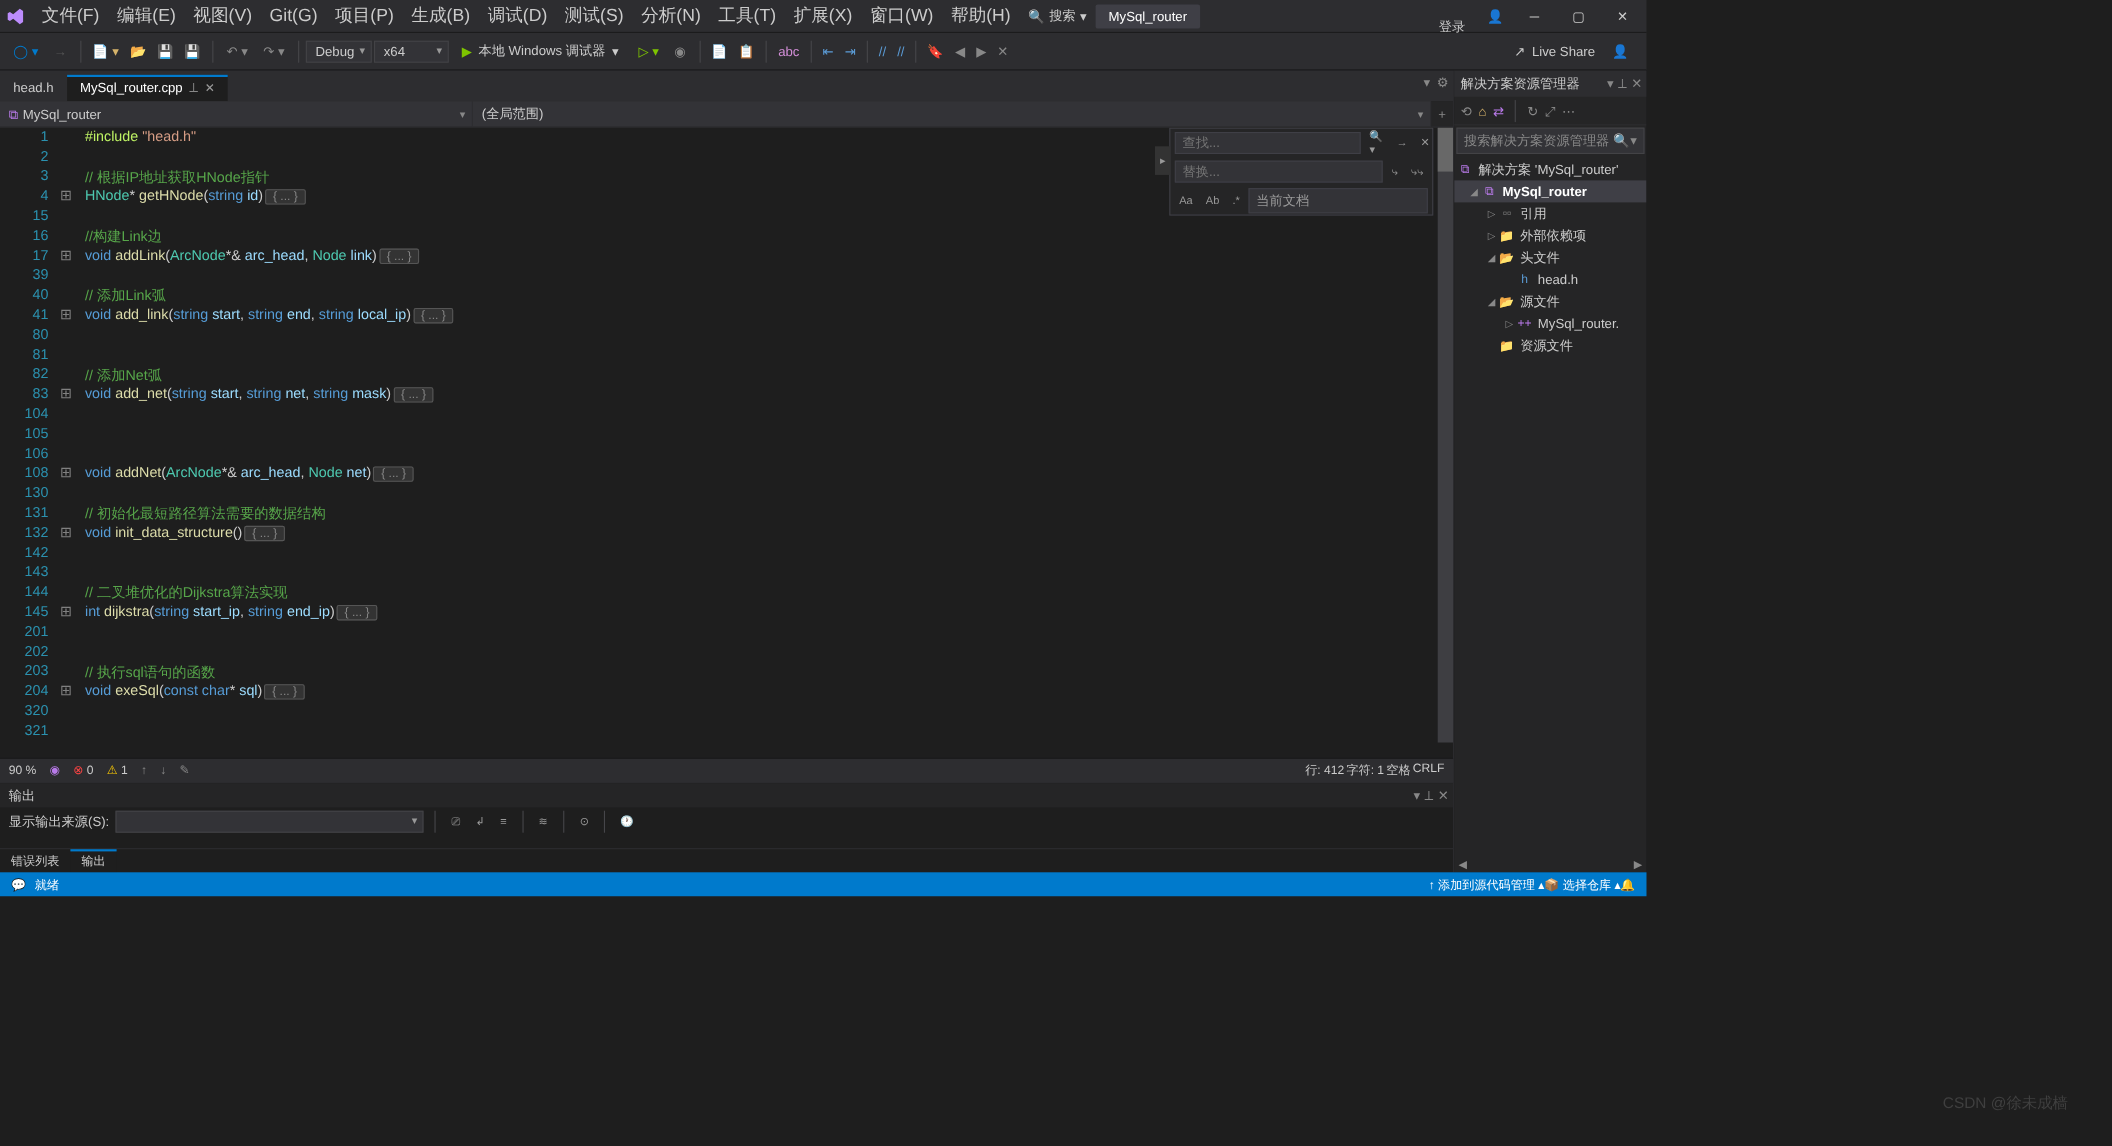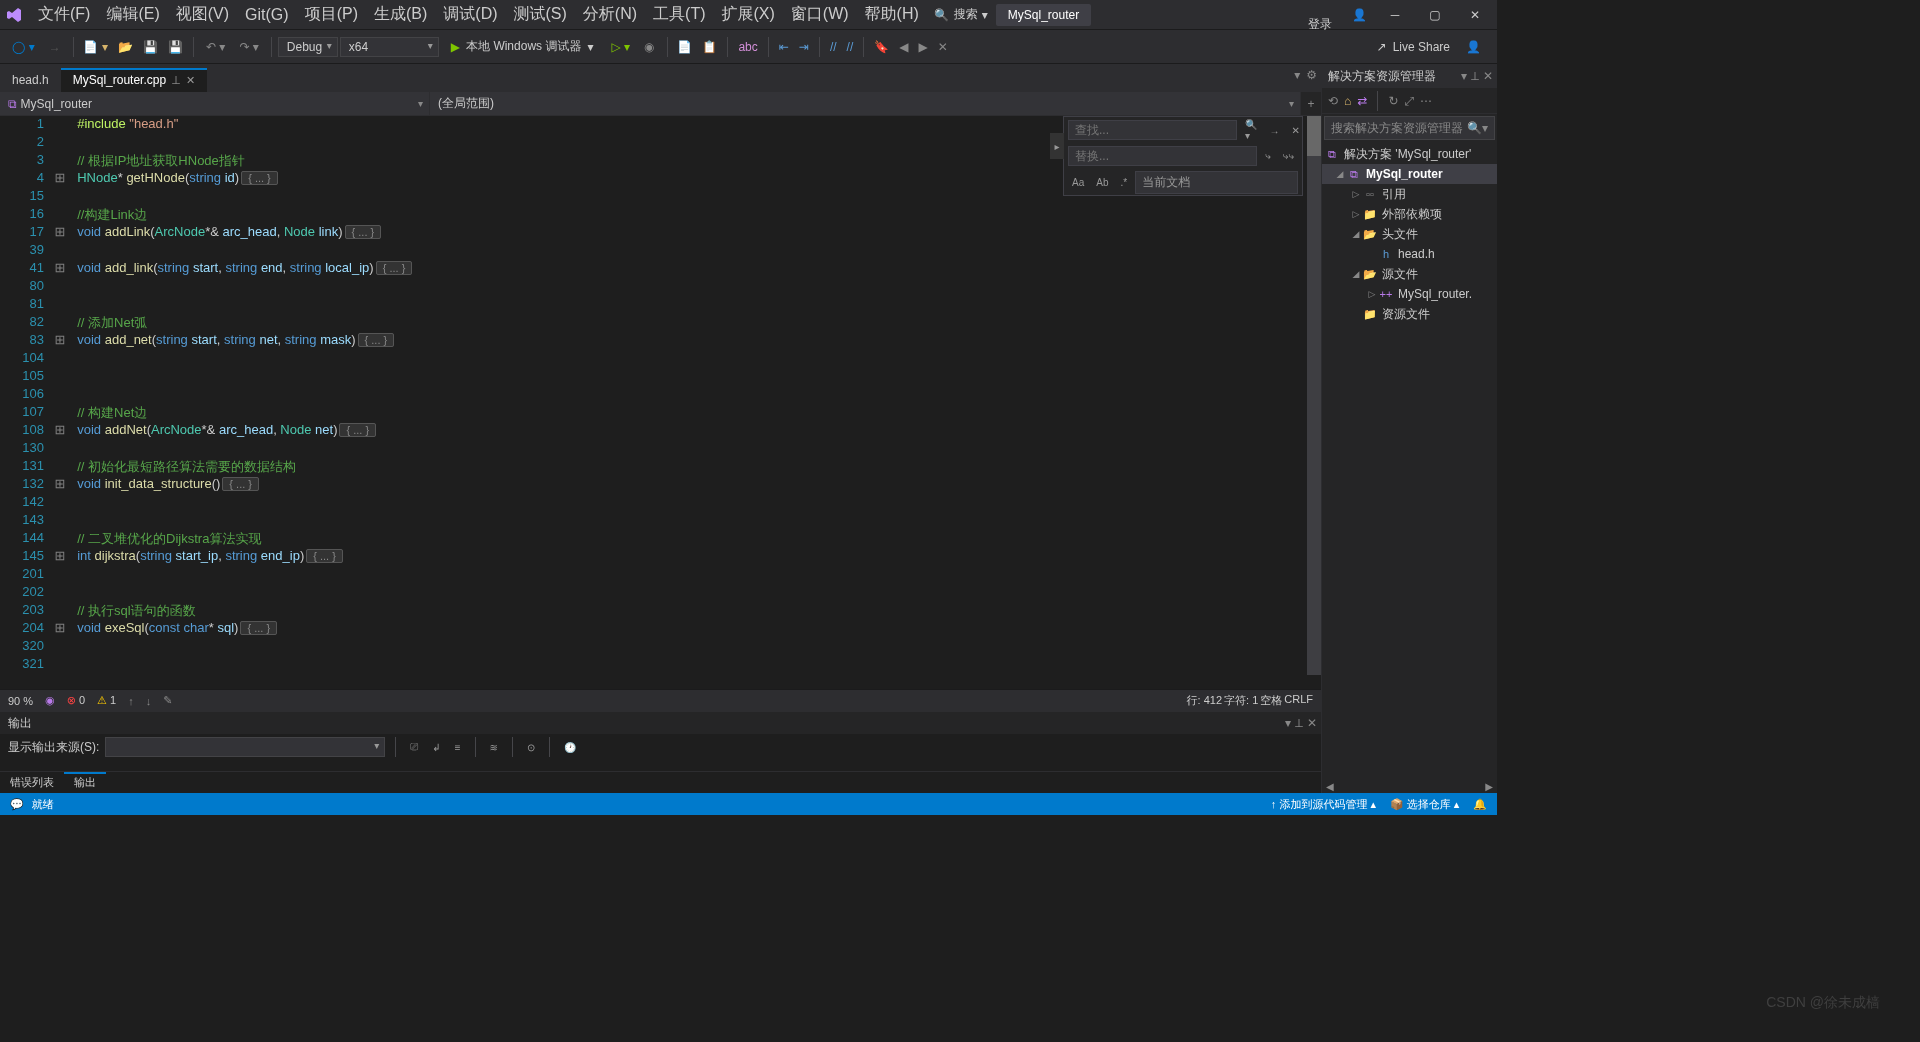--- a/index.html
+++ b/index.html
@@ -59,21 +59,21 @@
 .warn-ic { color: #fc0; }
 .output { height: 60px; background: #1e1e1e; border-top: 1px solid #2d2d30; display: flex; flex-direction: column; }
 .output-hdr { height: 22px; display: flex; align-items: center; padding: 0 8px; background: #252526; position: relative; }
 .output-right { position: absolute; right: 4px; display: flex; gap: 4px; color: #888; }
 .output-src { height: 26px; display: flex; align-items: center; padding: 0 8px; gap: 6px; }
 .output-combo { width: 280px; background: #333337; border: 1px solid #434346; height: 20px; }
 .output-tabs { height: 22px; display: flex; border-top: 1px solid #2d2d30; }
 .out-tab { padding: 3px 10px; cursor: pointer; font-size: 11px; font-family: Liberation Mono, monospace; }
 .out-tab.active { background: #1e1e1e; border-top: 2px solid #007acc; padding-top: 1px; }
 .statusbar { height: 22px; background: #007acc; display: flex; align-items: center; padding: 0 10px; color: #fff; font-size: 11px; }
-.statusbar .right { margin-left: auto; display: flex; gap: 14px; align-items: center; }
+.statusbar .right { margin-left: auto; display: flex; align-items: center; }
 .solution { width: 175px; background: #252526; display: flex; flex-direction: column; }
 .sol-hdr { height: 24px; background: #2d2d30; display: flex; align-items: center; padding: 0 6px; position: relative; color: #ccc; }
 .sol-hdr-right { position: absolute; right: 4px; display: flex; gap: 4px; color: #888; }
 .sol-tb { height: 26px; display: flex; align-items: center; gap: 6px; padding: 0 6px; border-bottom: 1px solid #2d2d30; }
 .sol-search { height: 24px; margin: 2px; background: #333337; border: 1px solid #434346; display: flex; align-items: center; padding: 0 6px; color: #888; }
 .sol-tree { flex: 1; overflow: auto; padding: 2px 0; }
 .tree-item { display: flex; align-items: center; height: 20px; padding-left: 0; cursor: pointer; white-space: nowrap; font-size: 12px; }
 .tree-item.selected { background: #3f3f46; }
 .tree-caret { width: 12px; text-align: center; color: #888; font-size: 9px; }
 .tree-ic { width: 16px; height: 16px; margin-right: 4px; display: inline-flex; align-items: center; justify-content: center; font-size: 11px; }
@@ -118,21 +118,21 @@
   <span class="tb-sep"></span>
   <span class="tb-ic">📄 ▾</span>
   <span class="tb-ic">📂</span>
   <span class="tb-ic" style="color:#5b9bd5">💾</span>
   <span class="tb-ic" style="color:#5b9bd5">💾</span>
   <span class="tb-sep"></span>
   <span class="tb-btn" style="color:#888">↶ ▾</span>
   <span class="tb-btn" style="color:#888">↷ ▾</span>
   <span class="tb-sep"></span>
   <span class="combo" style="width:60px">Debug</span>
-  <span class="combo" style="width:99px">x64</span>
+  <span class="combo" style="width:68px">x64</span>
   <span class="run-btn"><span class="tri">▶</span><span>本地 Windows 调试器</span> ▾</span>
   <span class="tb-btn" style="color:#7ec400">▷ ▾</span>
   <span class="tb-btn" style="color:#888">◉</span>
   <span class="tb-sep"></span>
   <span class="tb-ic">📄</span>
   <span class="tb-ic">📋</span>
   <span class="tb-sep"></span>
   <span class="tb-ic" style="color:#d38fd8">abc</span>
   <span class="tb-sep"></span>
   <span class="tb-ic" style="color:#5b9bd5">⇤</span>
@@ -184,29 +184,29 @@
     <div class="code-wrap">
       <div class="code" id="code">
           <div class="code-line"><span class="gutter">1</span><span class="fold"></span><span class="code-txt">  <span class="c-inc">#include </span><span class="c-str">"head.h"</span></span></div>
           <div class="code-line"><span class="gutter">2</span><span class="fold"></span><span class="code-txt">  </span></div>
           <div class="code-line"><span class="gutter">3</span><span class="fold"></span><span class="code-txt">  <span class="c-cmt">// 根据IP地址获取HNode指针</span></span></div>
           <div class="code-line"><span class="gutter">4</span><span class="fold">⊞</span><span class="code-txt">  <span class="c-cls">HNode</span><span class="c-pun">* </span><span class="c-fn">getHNode</span><span class="c-pun">(</span><span class="c-typ">string</span><span class="c-pun"> </span><span class="c-prm">id</span><span class="c-pun">)</span><span class="c-fold">{ ... }</span></span></div>
           <div class="code-line"><span class="gutter">15</span><span class="fold"></span><span class="code-txt">  </span></div>
           <div class="code-line"><span class="gutter">16</span><span class="fold"></span><span class="code-txt">  <span class="c-cmt">//构建Link边</span></span></div>
           <div class="code-line"><span class="gutter">17</span><span class="fold">⊞</span><span class="code-txt">  <span class="c-kw">void</span><span class="c-pun"> </span><span class="c-fn">addLink</span><span class="c-pun">(</span><span class="c-cls">ArcNode</span><span class="c-pun">*&amp; </span><span class="c-prm">arc_head</span><span class="c-pun">, </span><span class="c-cls">Node</span><span class="c-pun"> </span><span class="c-prm">link</span><span class="c-pun">)</span><span class="c-fold">{ ... }</span></span></div>
           <div class="code-line"><span class="gutter">39</span><span class="fold"></span><span class="code-txt">  </span></div>
+          <div class="code-line"><span class="gutter">40</span><span class="fold"></span><span class="code-txt">  <span class="c-cmt">// 添加Link弧</span></span></div>
           <div class="code-line"><span class="gutter">41</span><span class="fold">⊞</span><span class="code-txt">  <span class="c-kw">void</span><span class="c-pun"> </span><span class="c-fn">add_link</span><span class="c-pun">(</span><span class="c-typ">string</span><span class="c-pun"> </span><span class="c-prm">start</span><span class="c-pun">, </span><span class="c-typ">string</span><span class="c-pun"> </span><span class="c-prm">end</span><span class="c-pun">, </span><span class="c-typ">string</span><span class="c-pun"> </span><span class="c-prm">local_ip</span><span class="c-pun">)</span><span class="c-fold">{ ... }</span></span></div>
           <div class="code-line"><span class="gutter">80</span><span class="fold"></span><span class="code-txt">  </span></div>
           <div class="code-line"><span class="gutter">81</span><span class="fold"></span><span class="code-txt">  </span></div>
           <div class="code-line"><span class="gutter">82</span><span class="fold"></span><span class="code-txt">  <span class="c-cmt">// 添加Net弧</span></span></div>
           <div class="code-line"><span class="gutter">83</span><span class="fold">⊞</span><span class="code-txt">  <span class="c-kw">void</span><span class="c-pun"> </span><span class="c-fn">add_net</span><span class="c-pun">(</span><span class="c-typ">string</span><span class="c-pun"> </span><span class="c-prm">start</span><span class="c-pun">, </span><span class="c-typ">string</span><span class="c-pun"> </span><span class="c-prm">net</span><span class="c-pun">, </span><span class="c-typ">string</span><span class="c-pun"> </span><span class="c-prm">mask</span><span class="c-pun">)</span><span class="c-fold">{ ... }</span></span></div>
           <div class="code-line"><span class="gutter">104</span><span class="fold"></span><span class="code-txt">  </span></div>
           <div class="code-line"><span class="gutter">105</span><span class="fold"></span><span class="code-txt">  </span></div>
           <div class="code-line"><span class="gutter">106</span><span class="fold"></span><span class="code-txt">  </span></div>
-          <div class="code-line"><span class="gutter">107</span><span class="fold"></span><span class="code-txt">  <span class="c-cmt">// 构建Net边</span></span></div>
           <div class="code-line"><span class="gutter">108</span><span class="fold">⊞</span><span class="code-txt">  <span class="c-kw">void</span><span class="c-pun"> </span><span class="c-fn">addNet</span><span class="c-pun">(</span><span class="c-cls">ArcNode</span><span class="c-pun">*&amp; </span><span class="c-prm">arc_head</span><span class="c-pun">, </span><span class="c-cls">Node</span><span class="c-pun"> </span><span class="c-prm">net</span><span class="c-pun">)</span><span class="c-fold">{ ... }</span></span></div>
           <div class="code-line"><span class="gutter">130</span><span class="fold"></span><span class="code-txt">  </span></div>
           <div class="code-line"><span class="gutter">131</span><span class="fold"></span><span class="code-txt">  <span class="c-cmt">// 初始化最短路径算法需要的数据结构</span></span></div>
           <div class="code-line"><span class="gutter">132</span><span class="fold">⊞</span><span class="code-txt">  <span class="c-kw">void</span><span class="c-pun"> </span><span class="c-fn">init_data_structure</span><span class="c-pun">()</span><span class="c-fold">{ ... }</span></span></div>
           <div class="code-line"><span class="gutter">142</span><span class="fold"></span><span class="code-txt">  </span></div>
           <div class="code-line"><span class="gutter">143</span><span class="fold"></span><span class="code-txt">  </span></div>
           <div class="code-line"><span class="gutter">144</span><span class="fold"></span><span class="code-txt">  <span class="c-cmt">// 二叉堆优化的Dijkstra算法实现</span></span></div>
           <div class="code-line"><span class="gutter">145</span><span class="fold">⊞</span><span class="code-txt">  <span class="c-kw">int</span><span class="c-pun"> </span><span class="c-fn">dijkstra</span><span class="c-pun">(</span><span class="c-typ">string</span><span class="c-pun"> </span><span class="c-prm">start_ip</span><span class="c-pun">, </span><span class="c-typ">string</span><span class="c-pun"> </span><span class="c-prm">end_ip</span><span class="c-pun">)</span><span class="c-fold">{ ... }</span></span></div>
           <div class="code-line"><span class="gutter">201</span><span class="fold"></span><span class="code-txt">  </span></div>
           <div class="code-line"><span class="gutter">202</span><span class="fold"></span><span class="code-txt">  </span></div>

